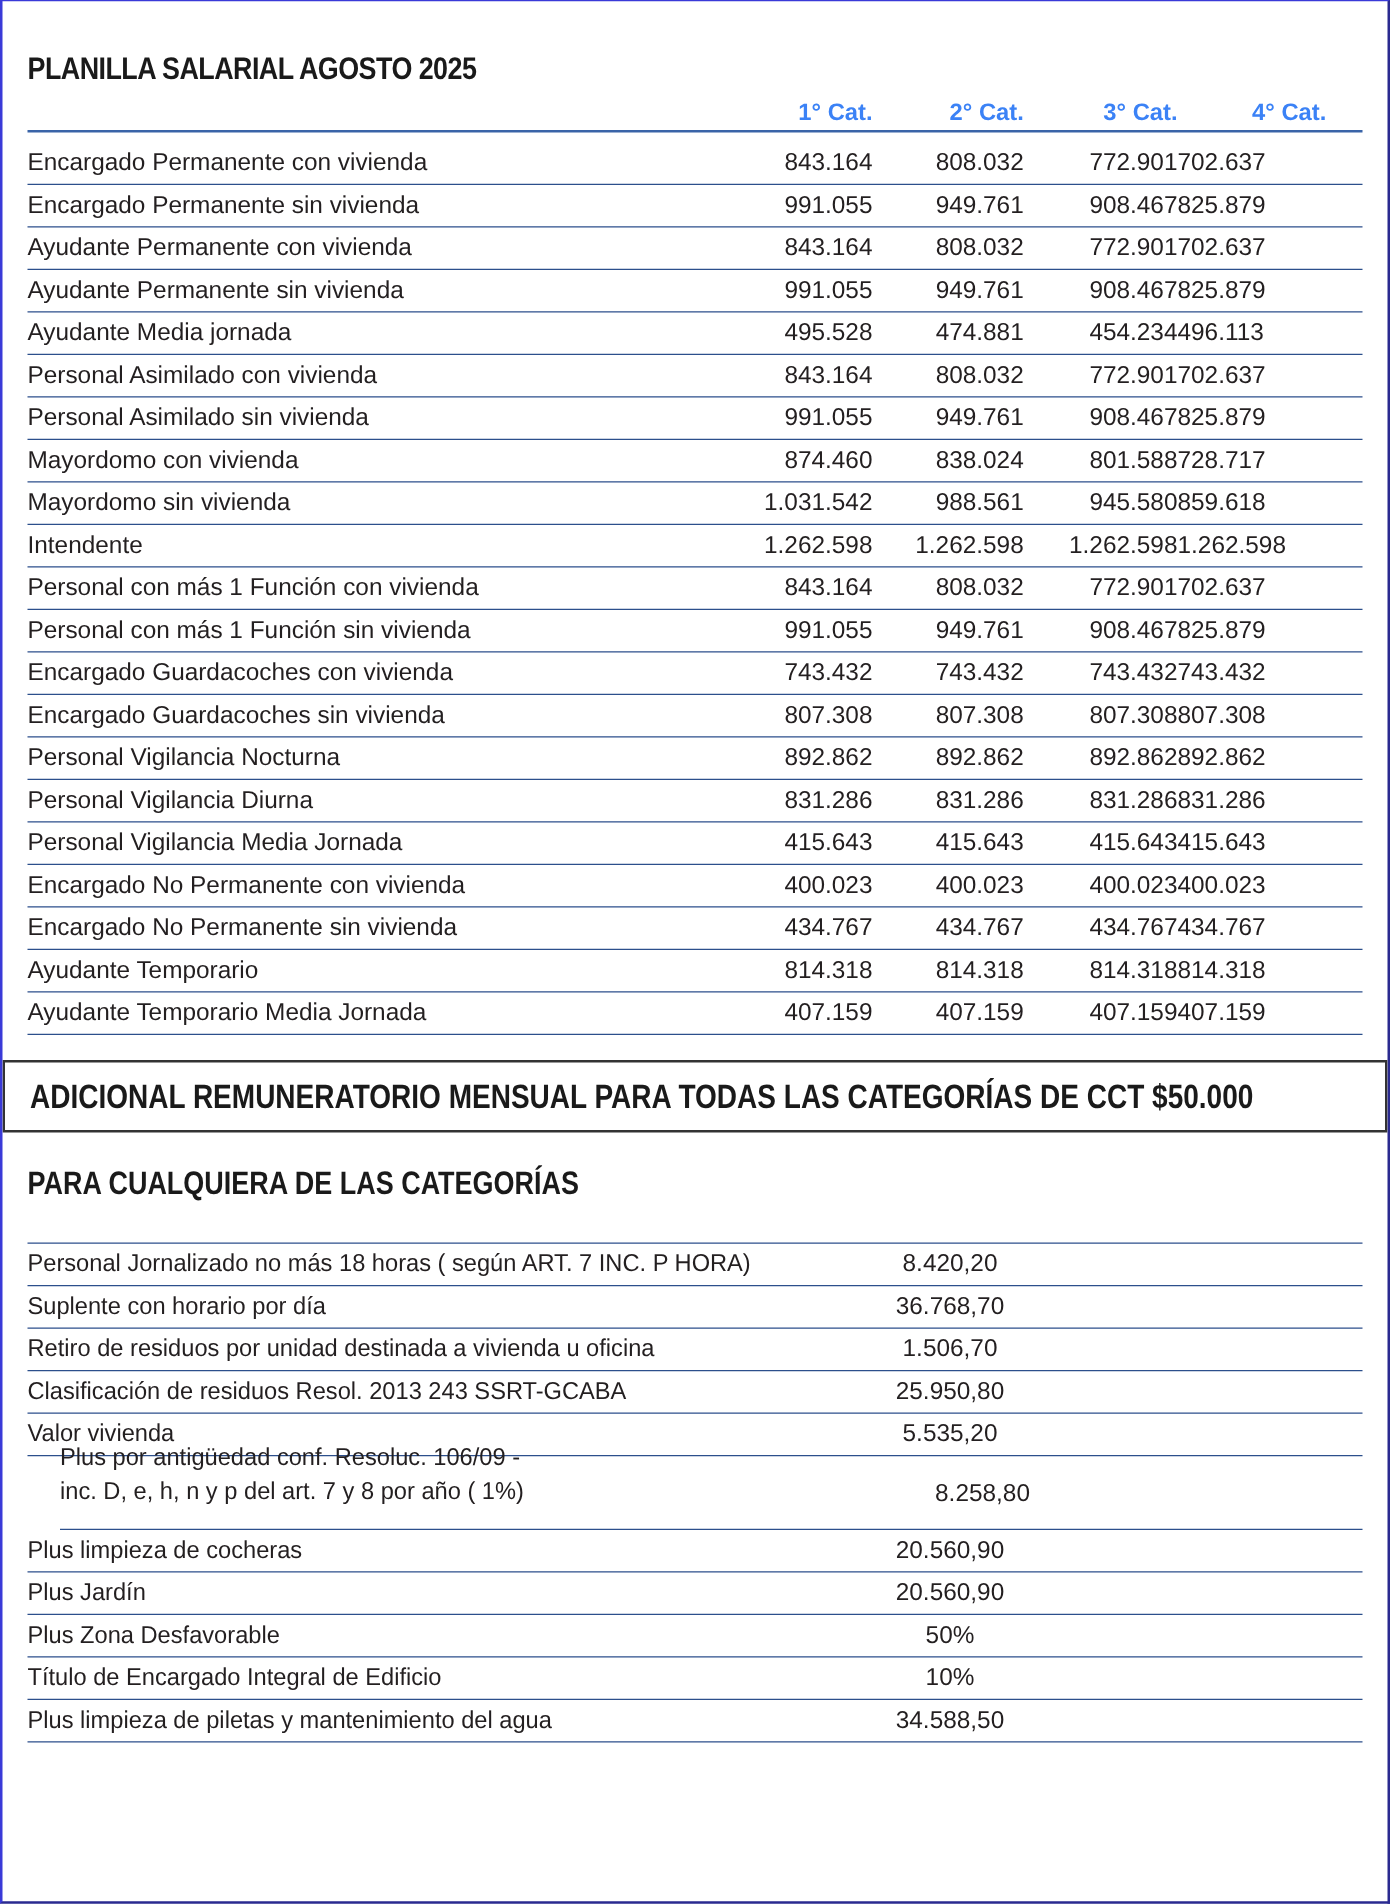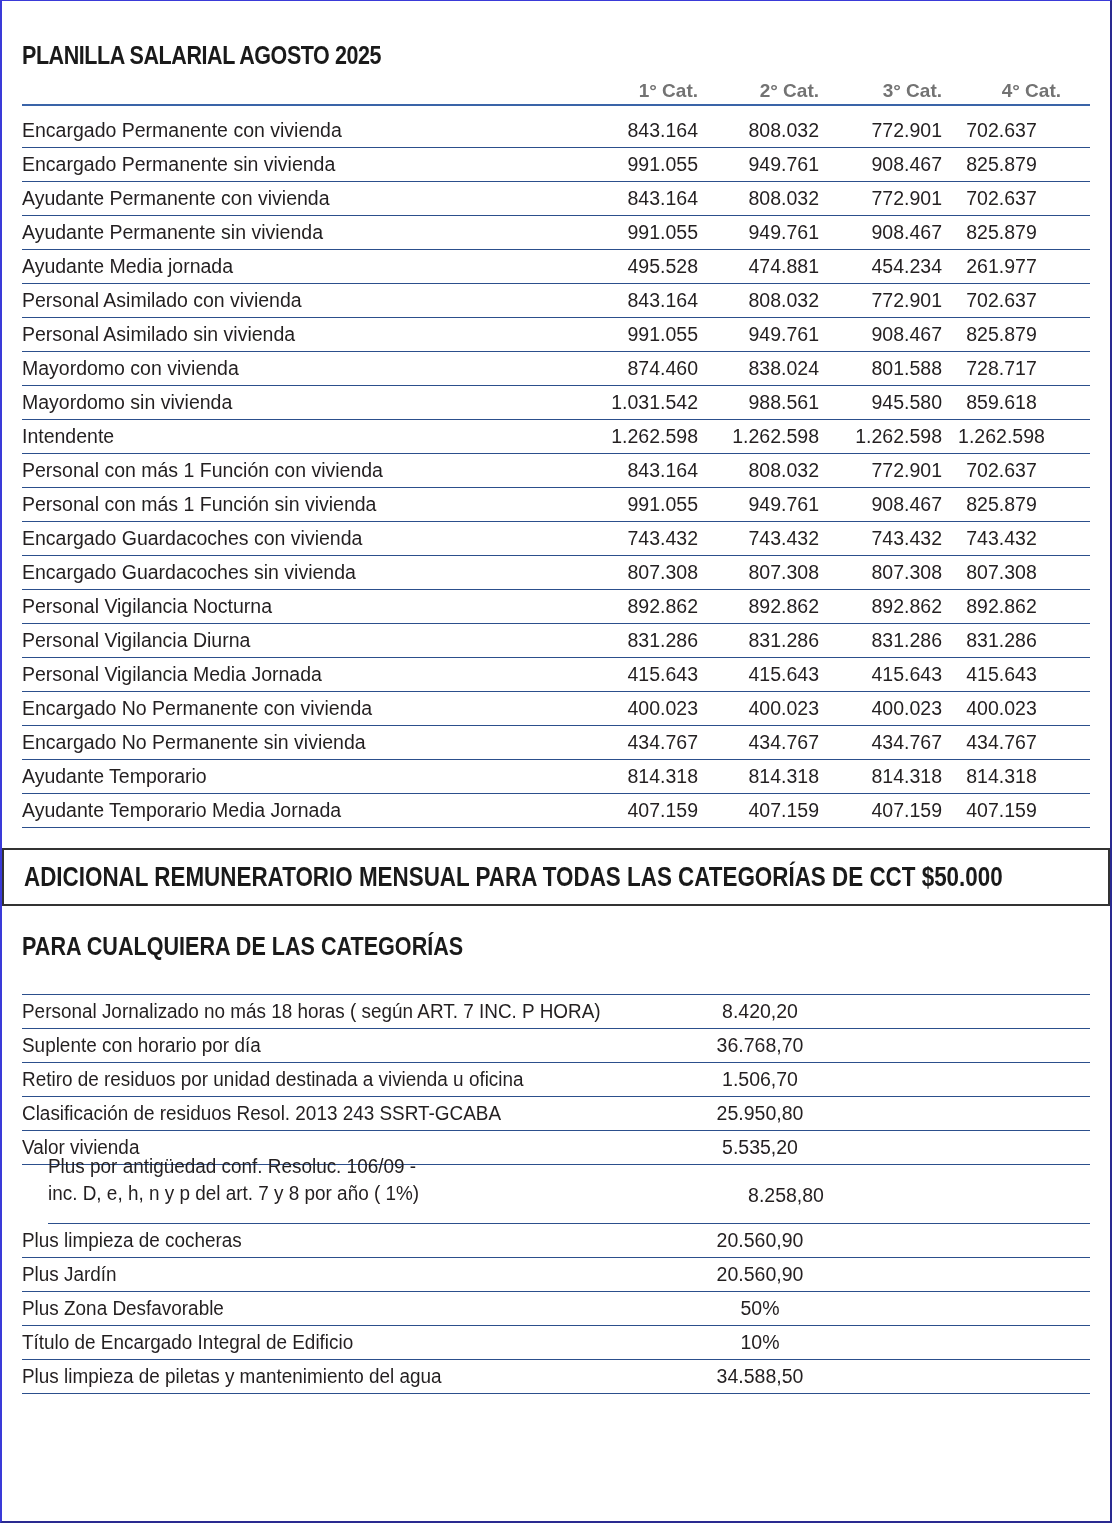--- a/index.html
+++ b/index.html
@@ -11,27 +11,27 @@
       font-family: "Liberation Sans", sans-serif; color: #231f20;
     }
     .title {
       position: absolute; left: 20px; top: 40px;
       font-family: "Liberation Sans", sans-serif; font-weight: bold;
       font-size: 25px; letter-spacing: -0.5px; transform: scaleX(0.86); transform-origin: left top;
       color: #1a1a1a;
     }
     .salary-table { position: absolute; left: 20px; top: 72px; width: 1068px; }
     .hdr { display: flex; height: 29px; border-bottom: 2px solid #3a64a8; align-items: flex-end; padding-bottom: 2px; }
-    .hdr .cat { font-weight: bold; font-size: 19px; text-align: right; color: #737373; }
+    .hdr .cat { font-weight: bold; font-size: 19px; text-align: right; color: #3b82f6; }
     .row { display: flex; height: 33px; border-bottom: 1px solid #2c4f8c; align-items: center; font-size: 19.5px; }
     .row .lbl { width: 560px; white-space: nowrap; }
     .c1 { width: 116px; text-align: right; }
     .c2 { width: 121px; text-align: right; }
     .c3 { width: 123px; text-align: right; }
-    .c4 { width: 119px; text-align: center; }
+    .c4 { width: 119px; text-align: left; }
     .spacer { width: 560px; }
     .first-row { margin-top: 8px; }
 
     .banner {
       position: absolute; left: 0; top: 847px; width: 1108px; height: 58px;
       border: 2px solid #333; box-sizing: border-box;
       display: flex; align-items: center;
     }
     .banner span {
       display: inline-block; font-weight: bold; font-size: 27px; white-space: nowrap;
@@ -88,21 +88,21 @@
         <div class="c1">991.055</div>
         <div class="c2">949.761</div>
         <div class="c3">908.467</div>
         <div class="c4">825.879</div>
       </div>
       <div class="row">
         <div class="lbl">Ayudante Media jornada</div>
         <div class="c1">495.528</div>
         <div class="c2">474.881</div>
         <div class="c3">454.234</div>
-        <div class="c4">261.977</div>
+        <div class="c4">496.113</div>
       </div>
       <div class="row">
         <div class="lbl">Personal Asimilado con vivienda</div>
         <div class="c1">843.164</div>
         <div class="c2">808.032</div>
         <div class="c3">772.901</div>
         <div class="c4">702.637</div>
       </div>
       <div class="row">
         <div class="lbl">Personal Asimilado sin vivienda</div>

